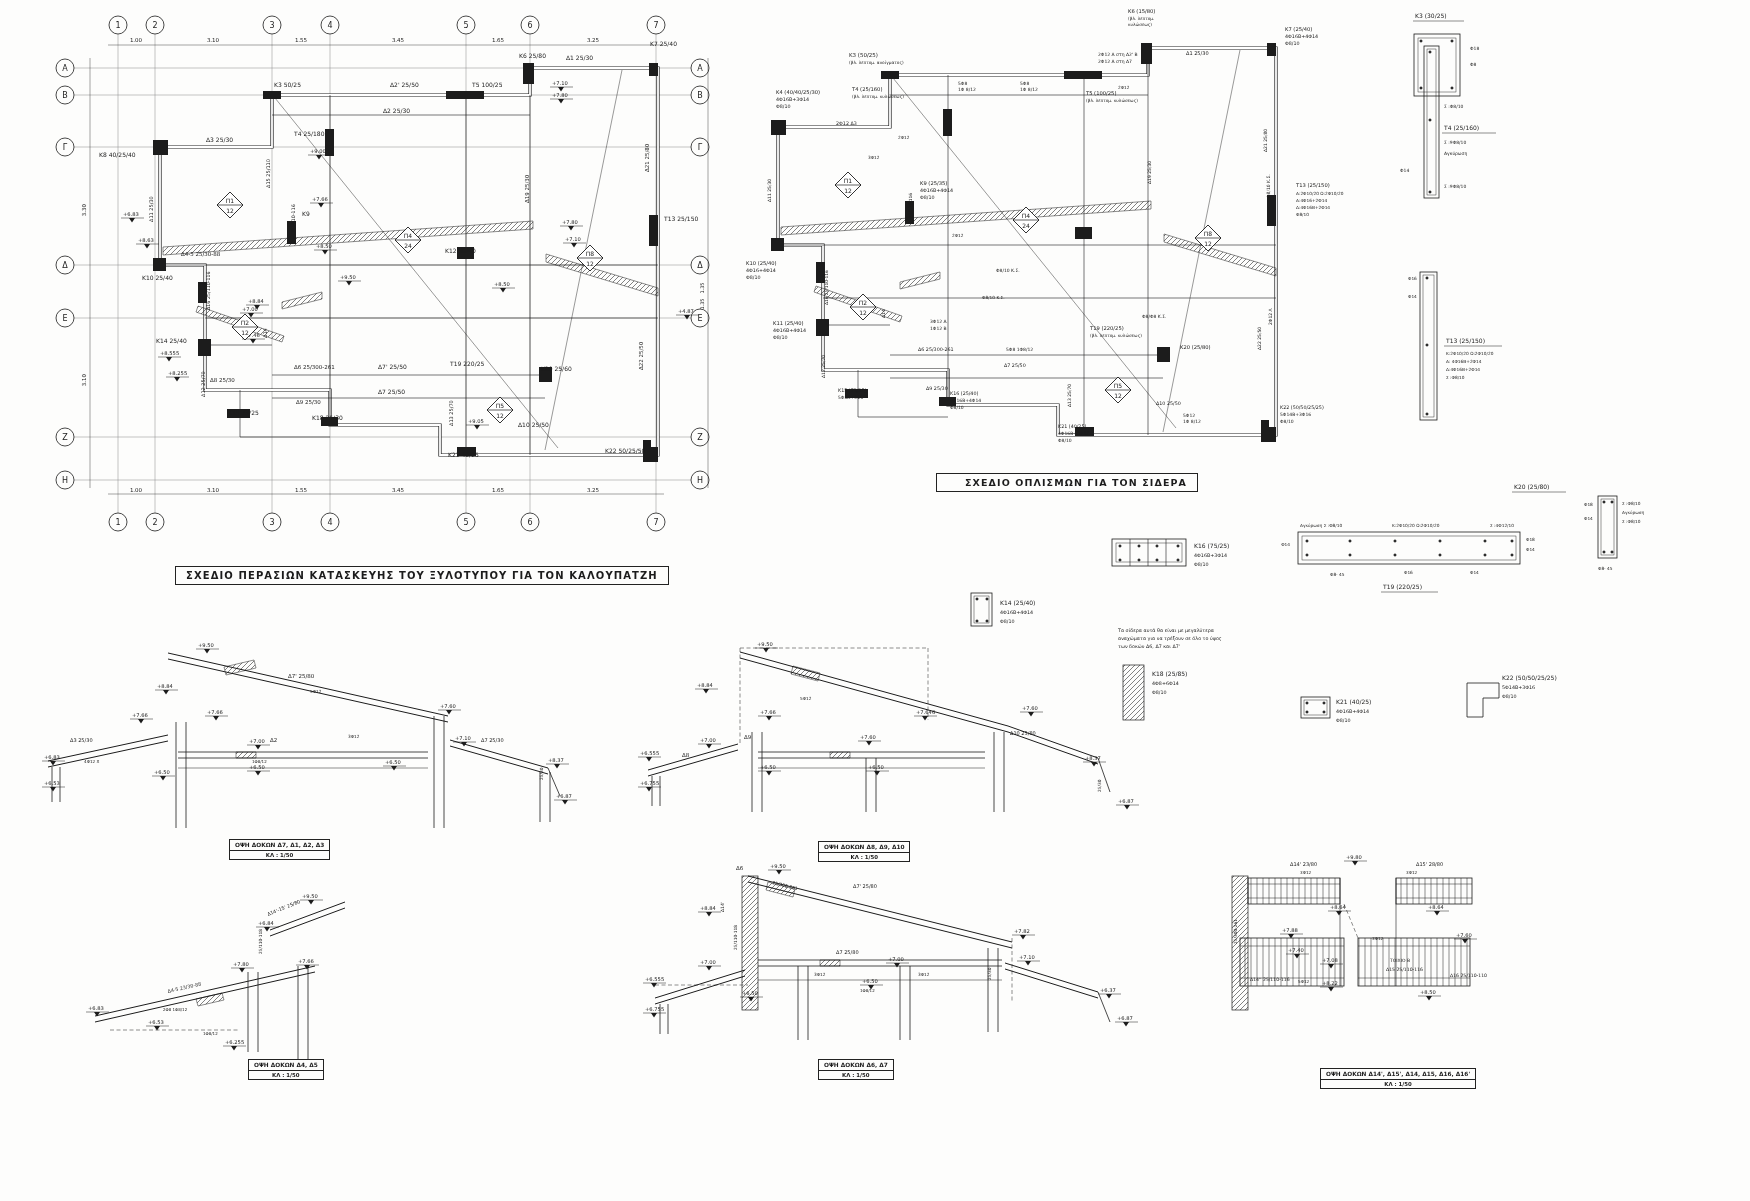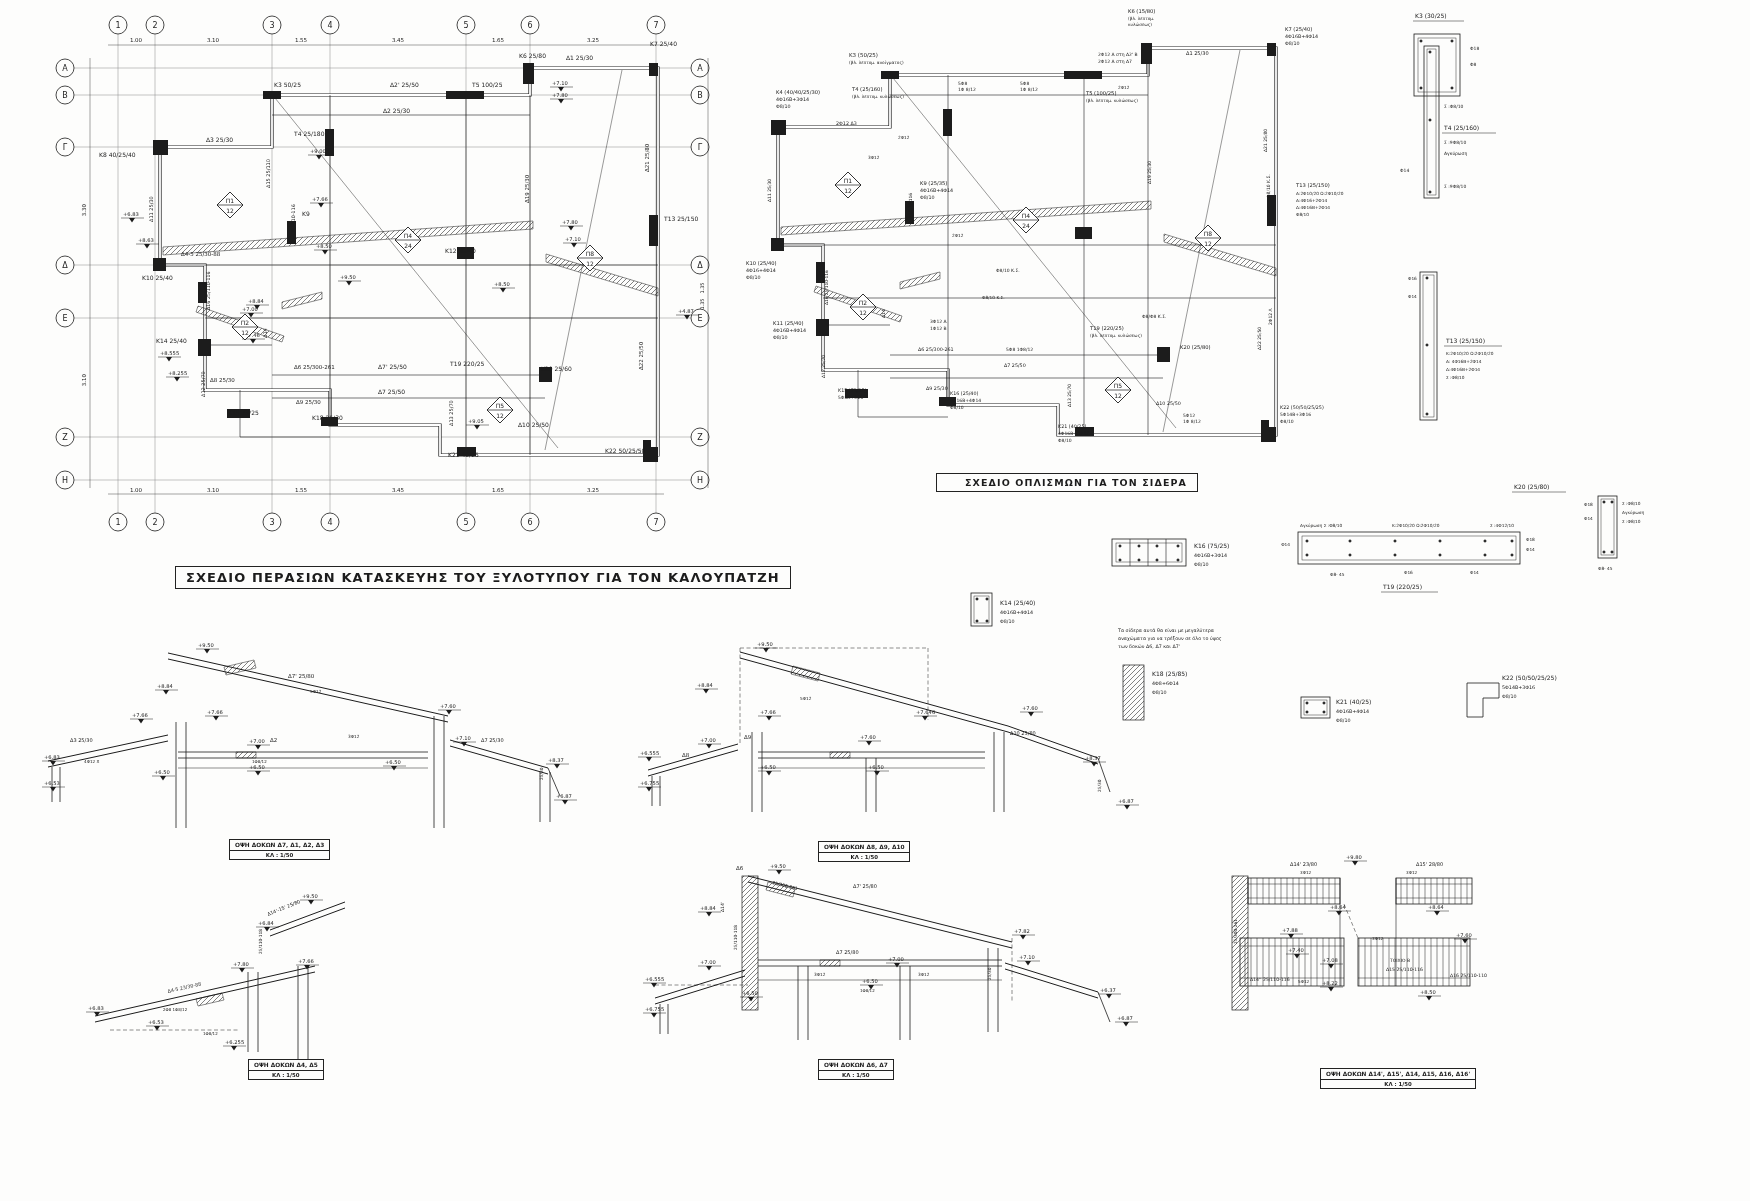--- a/index.html
+++ b/index.html
@@ -1,21 +1,21 @@
 <!DOCTYPE html>
 <html><head>
 <meta charset="utf-8">
 <style>
   html,body{margin:0;padding:0;background:#e8e8e8;}
   .sheet{position:relative;width:1750px;height:1201px;background:#fdfdfc;overflow:hidden;
          font-family:"DejaVu Sans",sans-serif;}
   svg{position:absolute;left:0;top:0;}
   svg text{font-family:"DejaVu Sans",sans-serif;}
   .tbox{position:absolute;border:1.5px solid #222;color:#1c1c1c;background:transparent;white-space:nowrap;}
-  .tbox.big{padding:3px 10px;font-size:13px;letter-spacing:1.1px;font-weight:bold;}
+  .tbox.big{padding:3px 10px;font-size:10px;letter-spacing:1.1px;font-weight:bold;}
   #t-plan2{font-size:9.5px;padding-left:28px;}
   .tbox.small{border:1px solid #222;text-align:center;font-weight:bold;}
   .tbox.small .tname{padding:2px 5px;font-size:5.8px;border-bottom:1px solid #222;}
   .tbox.small .tscale{padding:1px 5px;font-size:5.4px;}
   #t-plan1{left:175px;top:566px;}
   #t-plan2{left:936px;top:473px;}
   #t-ea{left:229px;top:839px;}
   #t-eb{left:248px;top:1059px;}
   #t-ec{left:818px;top:841px;}
   #t-ed{left:818px;top:1059px;}

